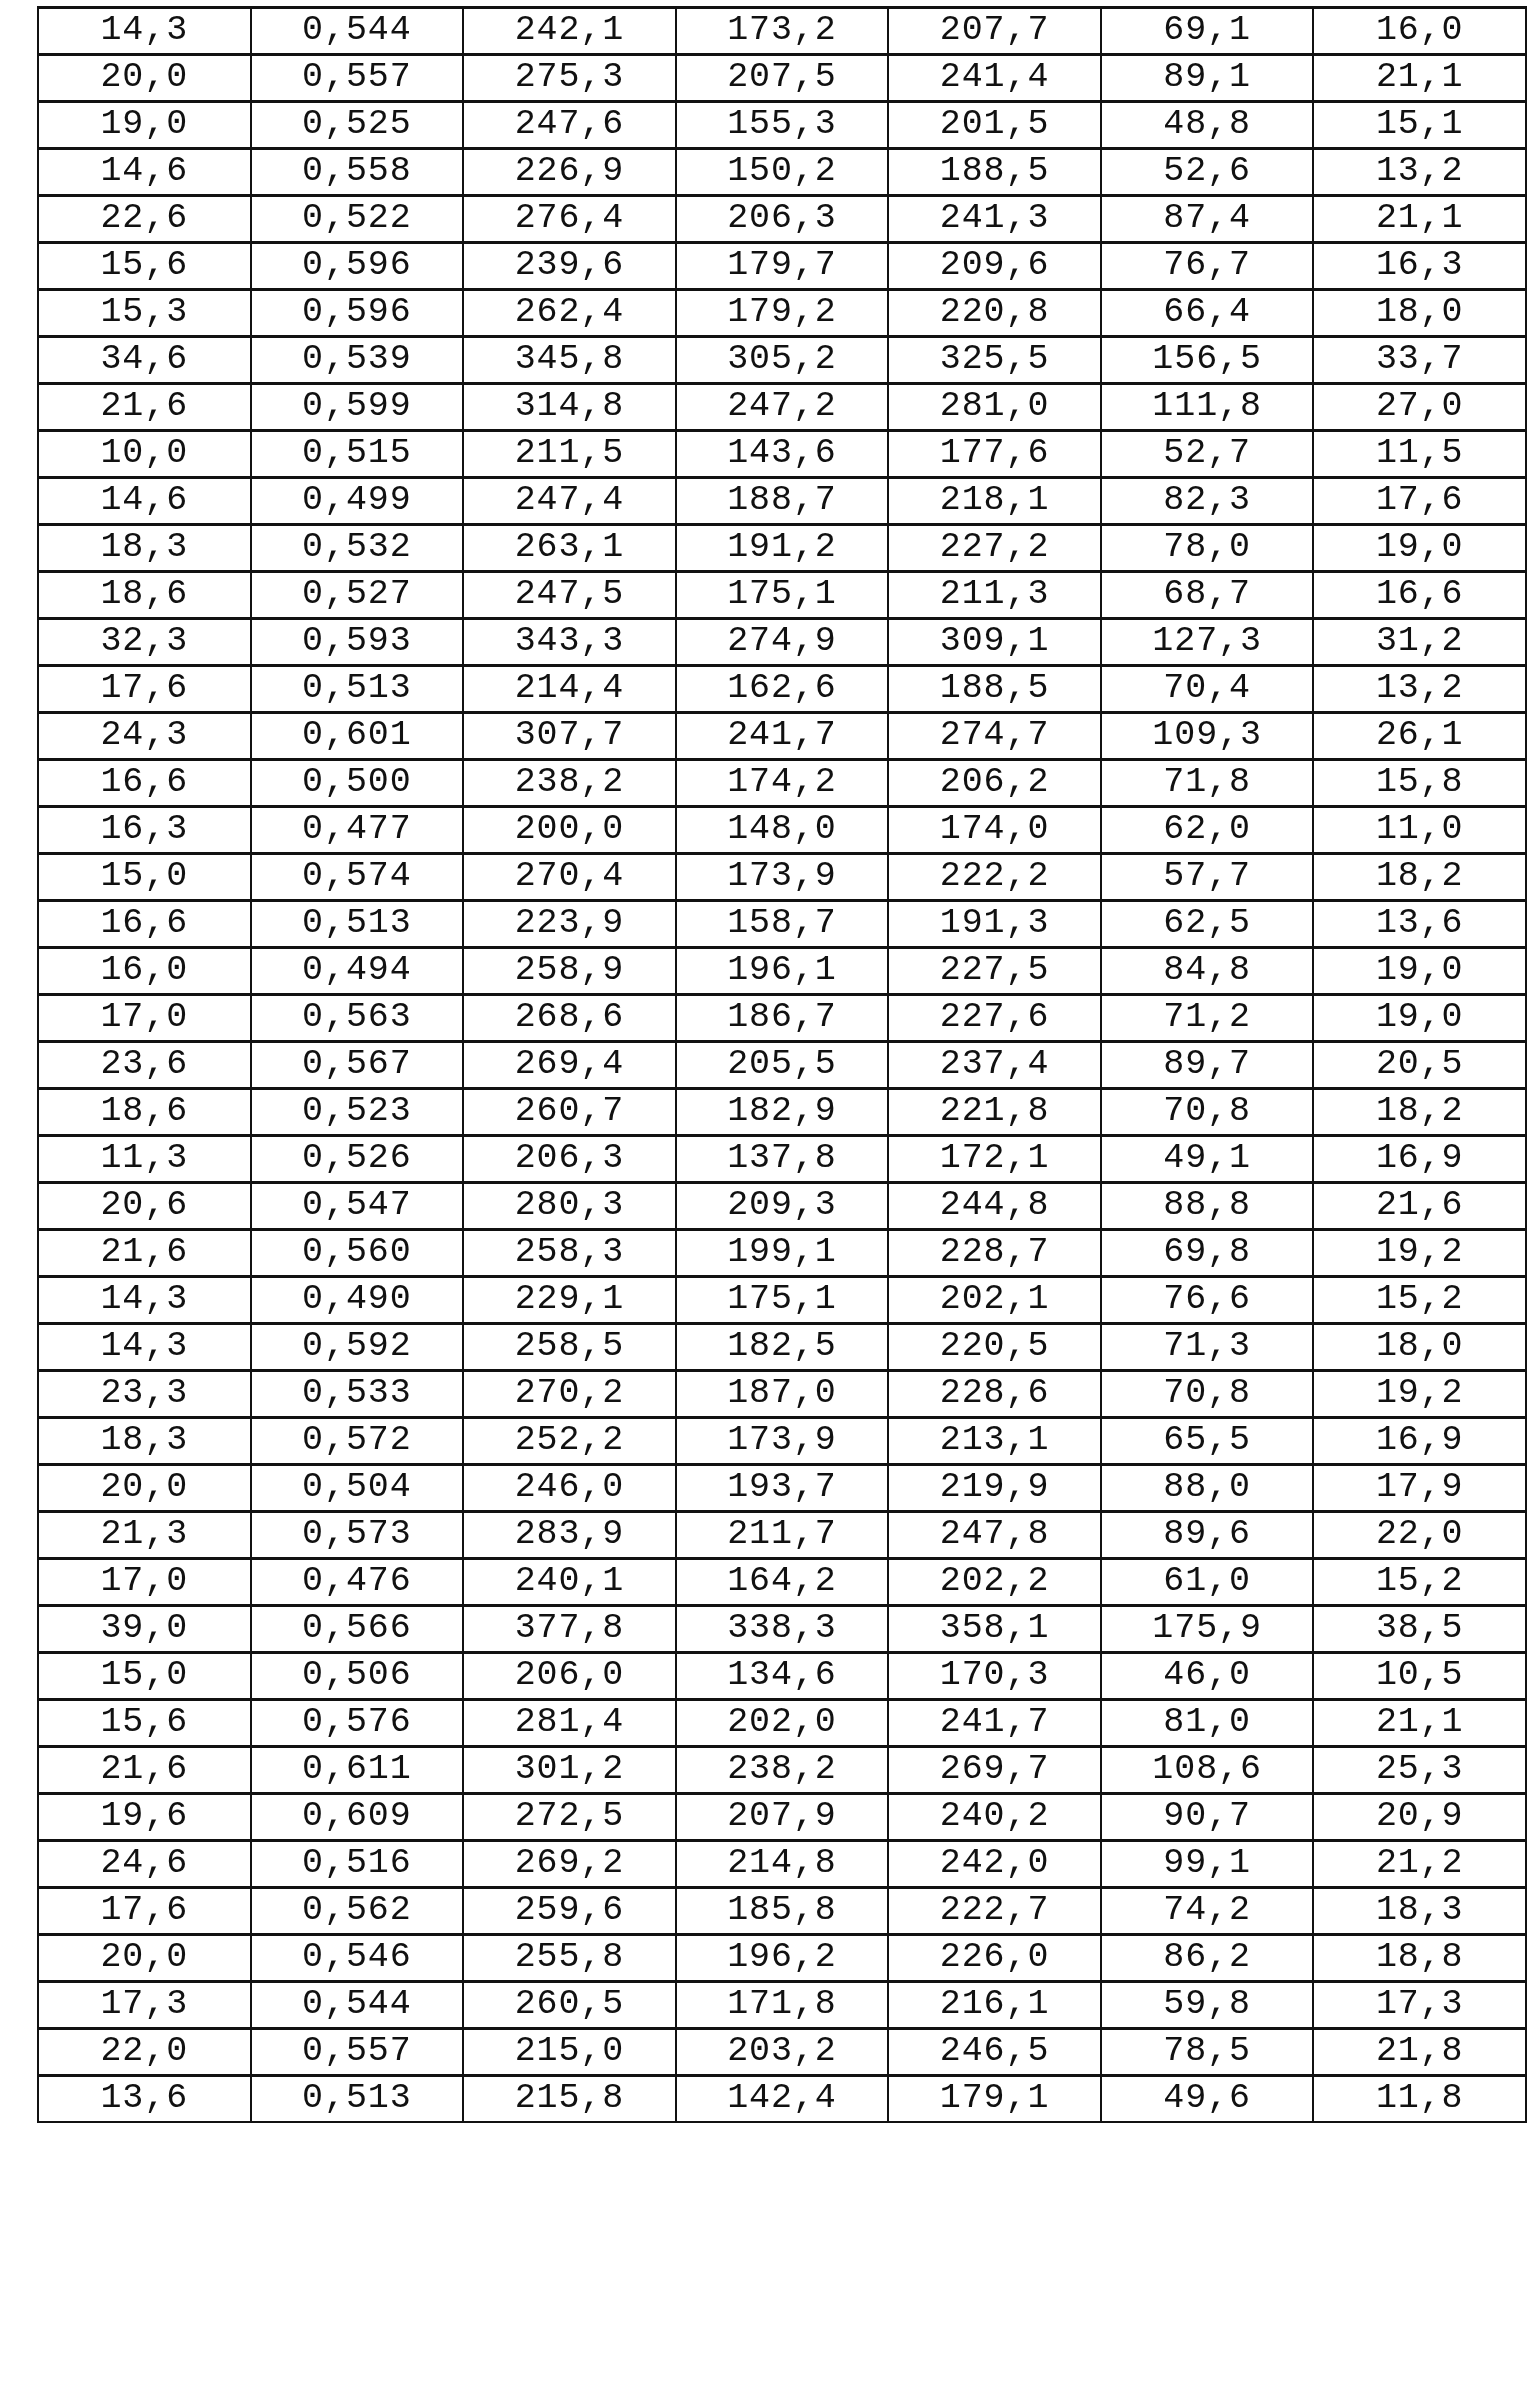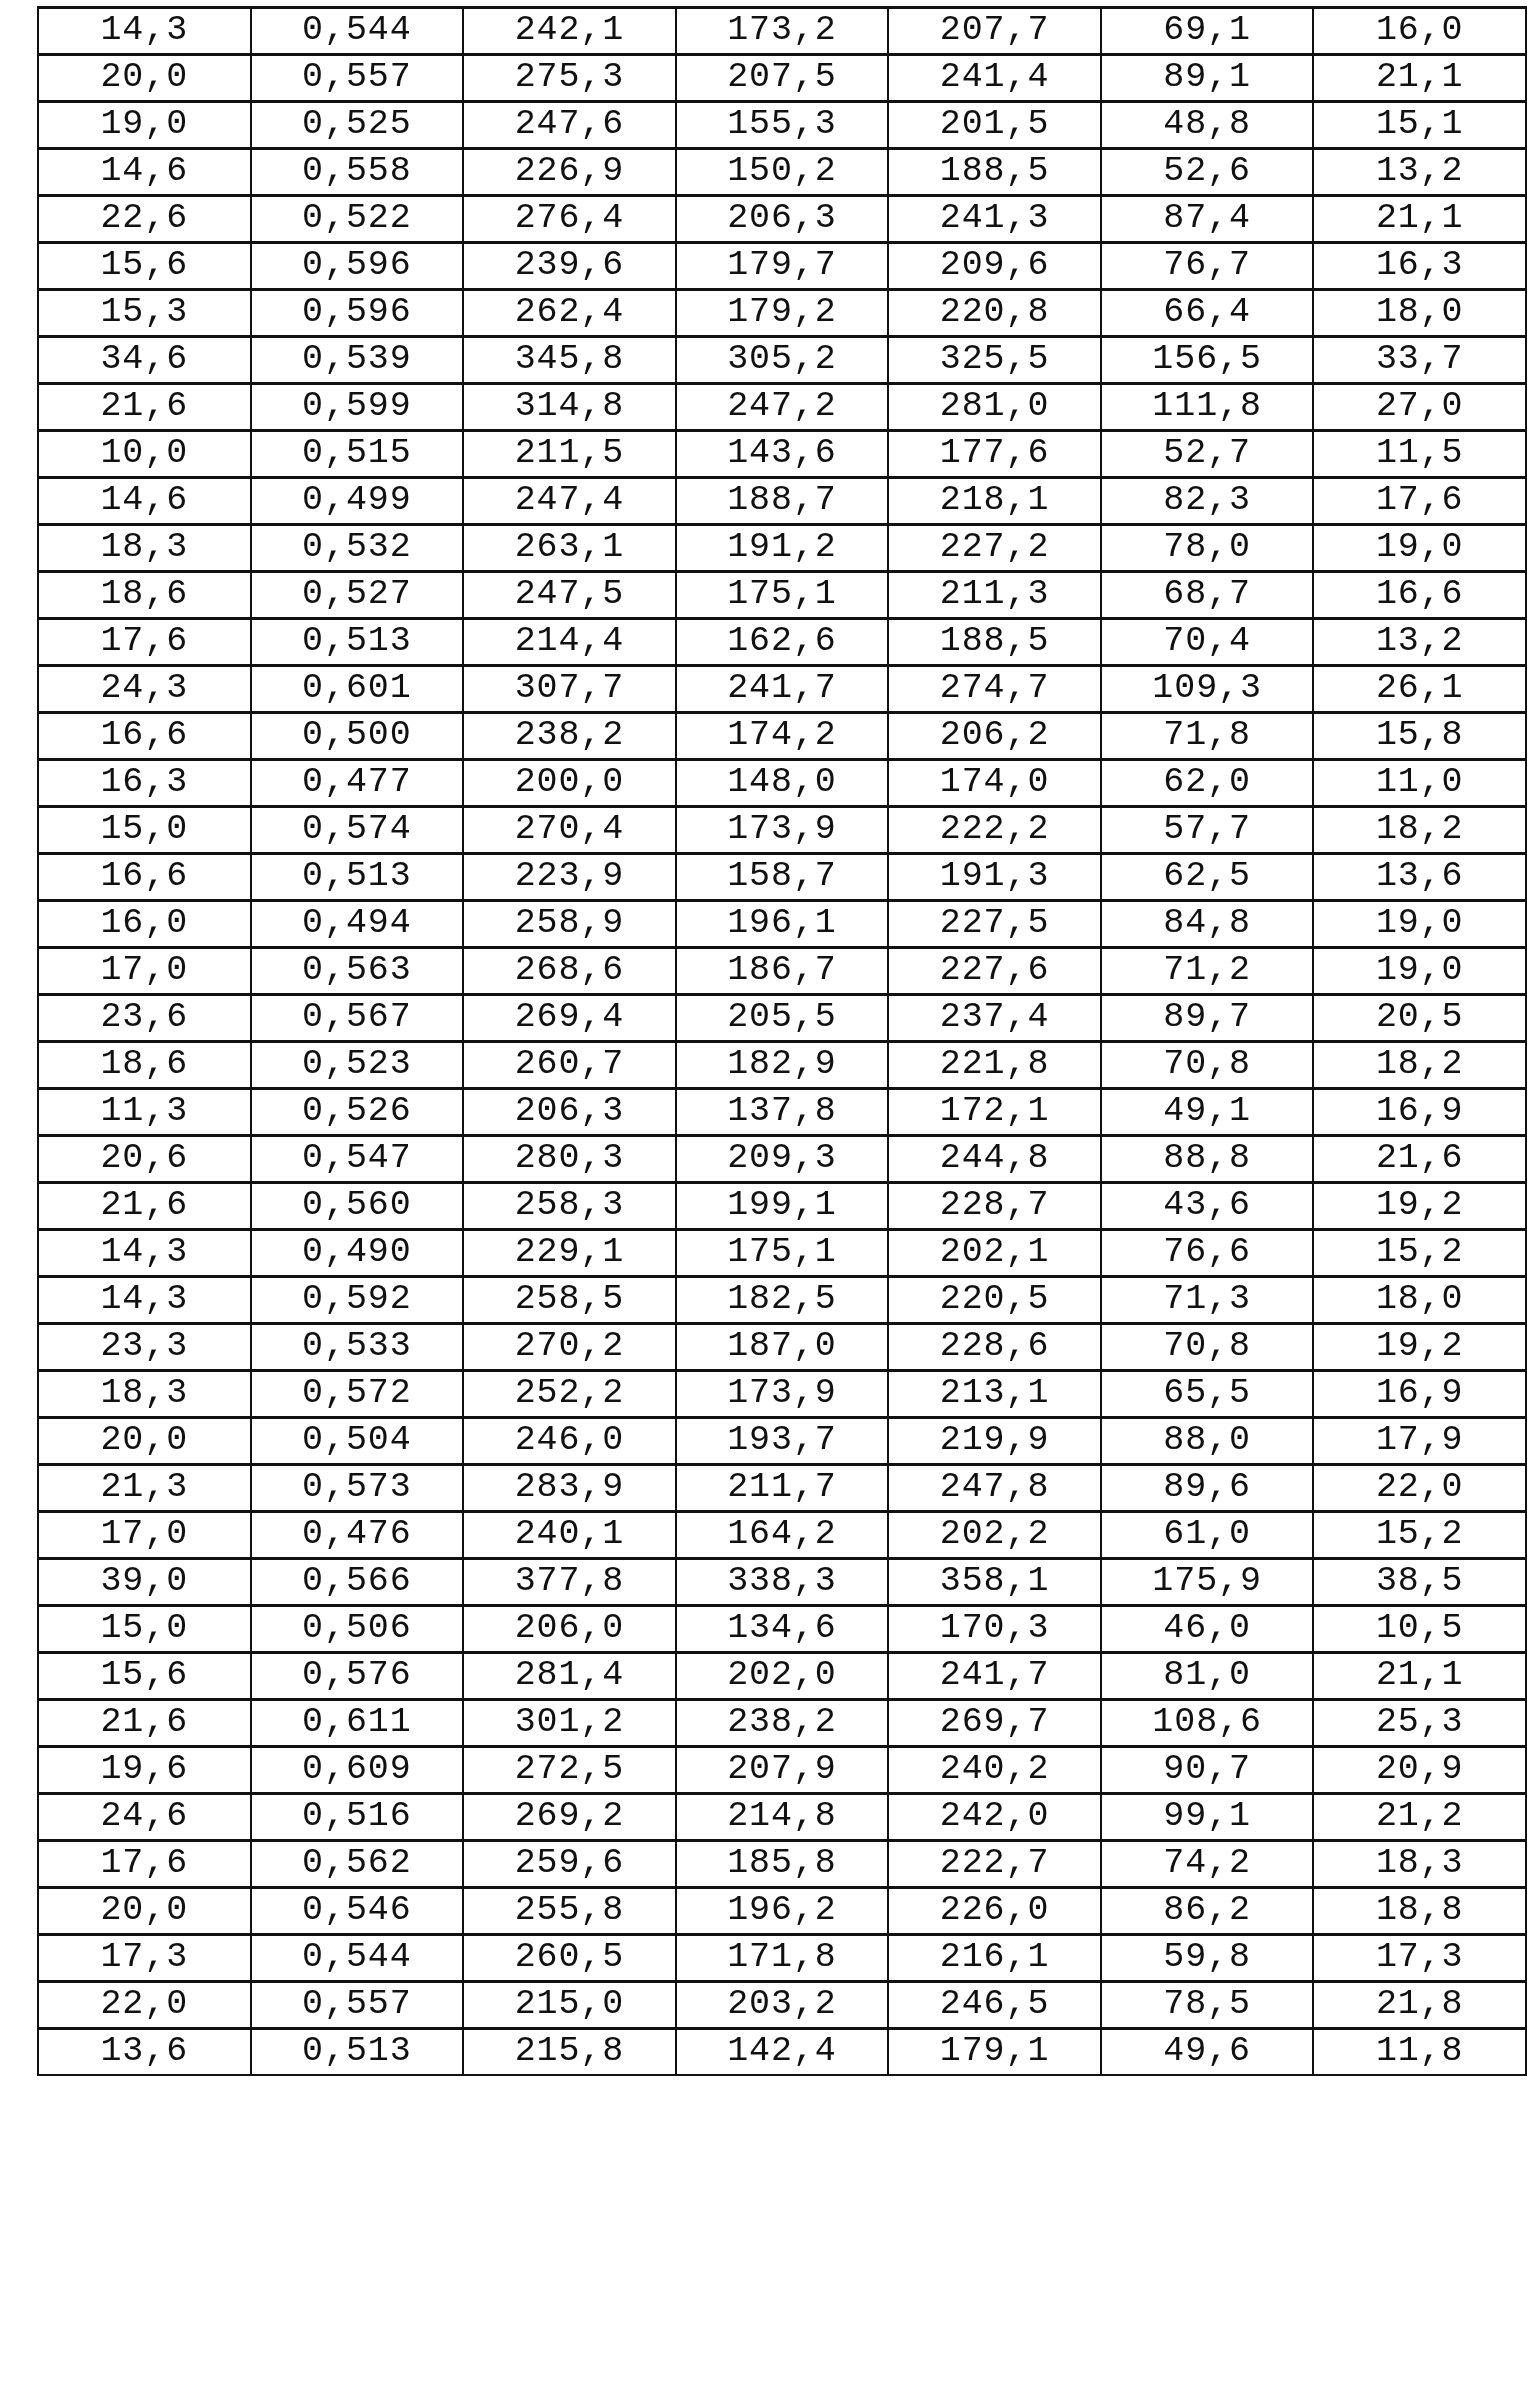--- a/index.html
+++ b/index.html
@@ -156,20 +156,29 @@
         <tr>
           <td>18,6</td>
           <td>0,527</td>
           <td>247,5</td>
           <td>175,1</td>
           <td>211,3</td>
           <td>68,7</td>
           <td>16,6</td>
         </tr>
         <tr>
+          <td>32,3</td>
+          <td>0,593</td>
+          <td>343,3</td>
+          <td>274,9</td>
+          <td>309,1</td>
+          <td>127,3</td>
+          <td>31,2</td>
+        </tr>
+        <tr>
           <td>17,6</td>
           <td>0,513</td>
           <td>214,4</td>
           <td>162,6</td>
           <td>188,5</td>
           <td>70,4</td>
           <td>13,2</td>
         </tr>
         <tr>
           <td>24,3</td>
@@ -269,21 +278,21 @@
           <td>244,8</td>
           <td>88,8</td>
           <td>21,6</td>
         </tr>
         <tr>
           <td>21,6</td>
           <td>0,560</td>
           <td>258,3</td>
           <td>199,1</td>
           <td>228,7</td>
-          <td>43,6</td>
+          <td>69,8</td>
           <td>19,2</td>
         </tr>
         <tr>
           <td>14,3</td>
           <td>0,490</td>
           <td>229,1</td>
           <td>175,1</td>
           <td>202,1</td>
           <td>76,6</td>
           <td>15,2</td>

